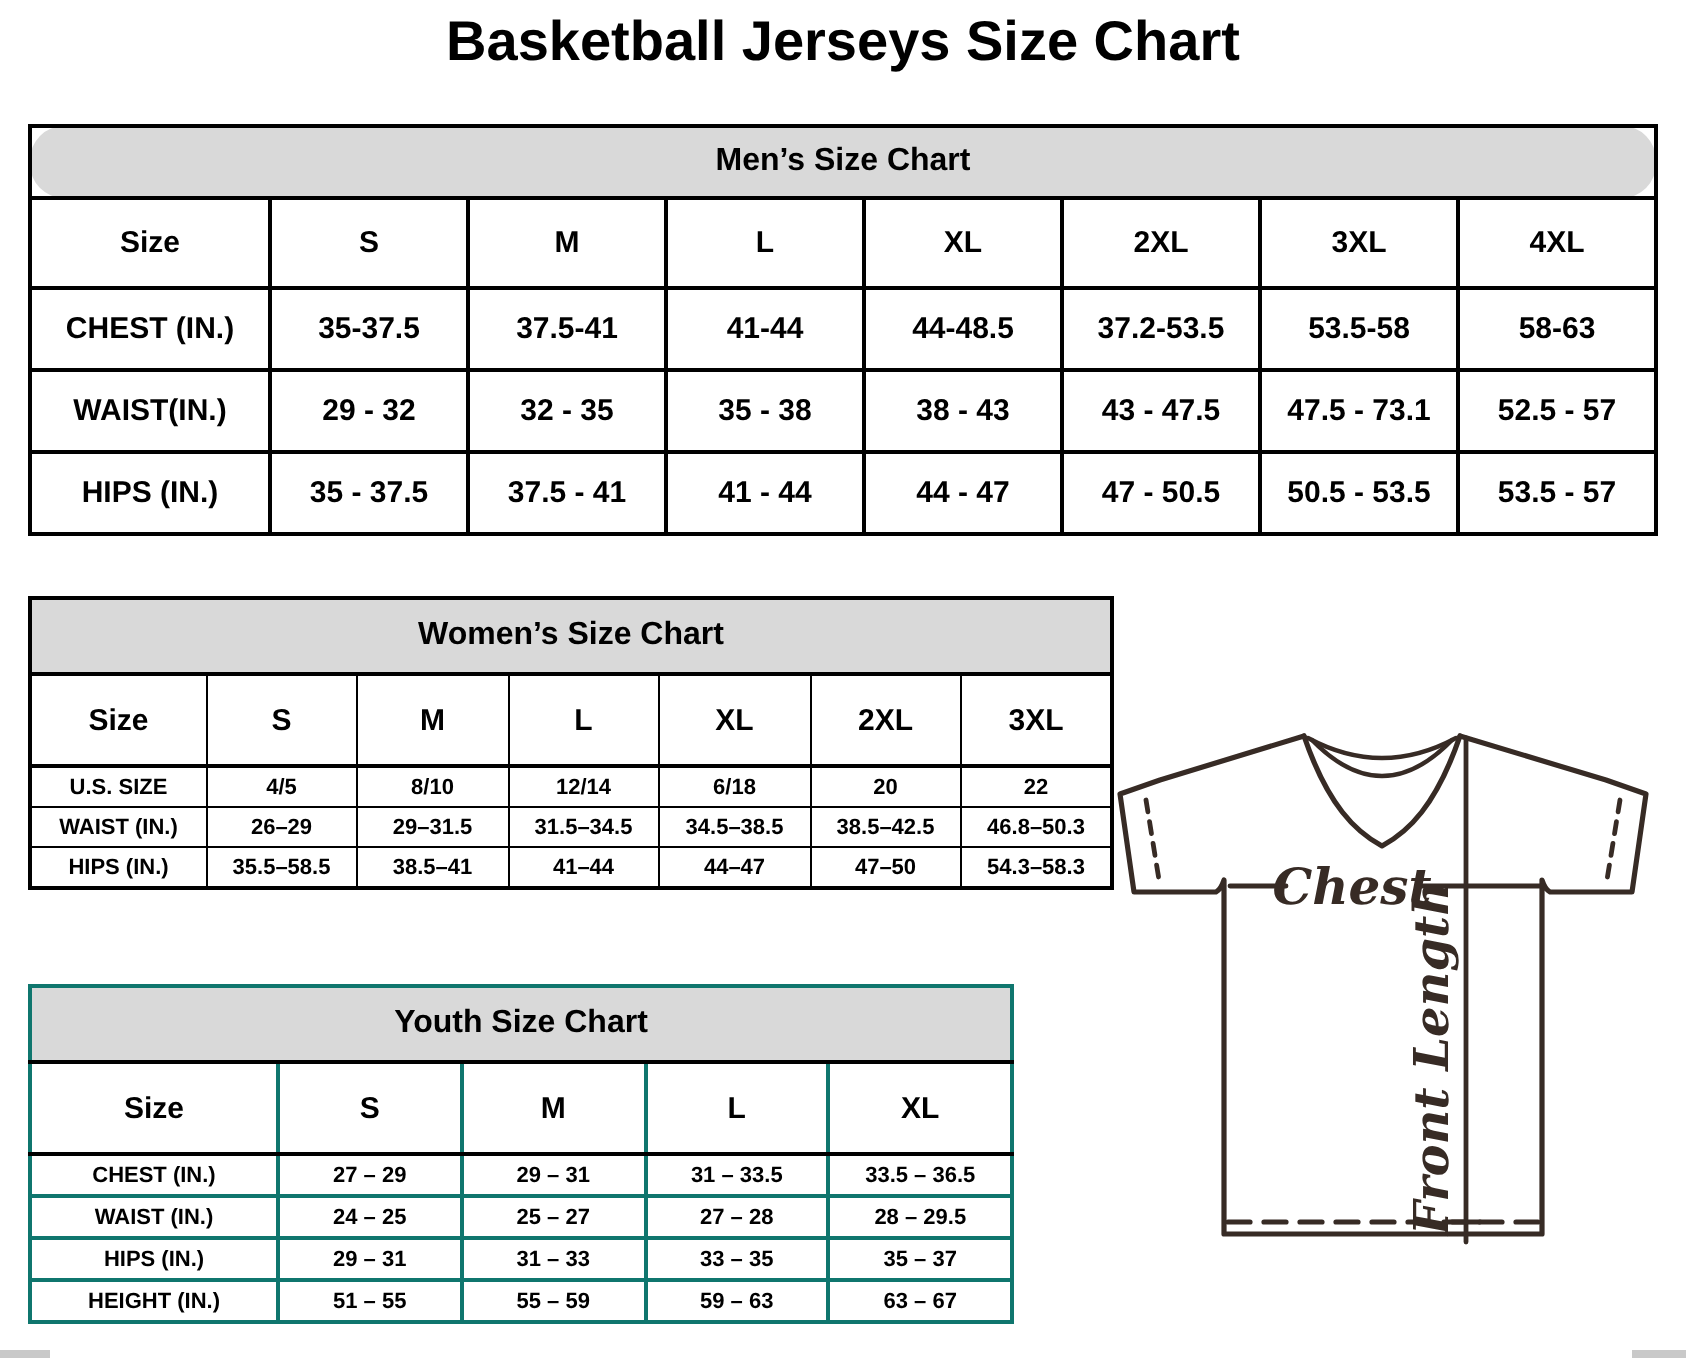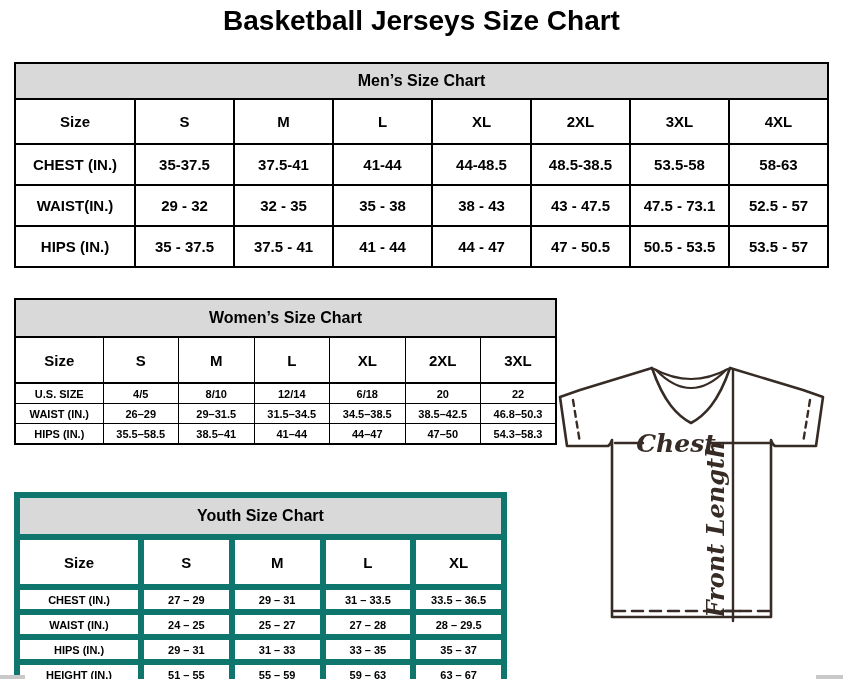--- a/index.html
+++ b/index.html
@@ -16,32 +16,32 @@
     border:2px solid #000;
   }
   table.sz th, table.sz td{
     text-align:center;vertical-align:middle;font-weight:bold;padding:0;color:#000;
   }
   
   th.ghdr{background:#d9d9d9;font-size:16px;}
   
   table.men{left:14px;top:62px;width:815px;}
   table.men th, table.men td{border:2px solid #000;}
-  table.men th.ghdr{height:34px;}
+  table.men th.ghdr{height:34px;border-radius:17px;}
   table.men tr.colhdr th{height:43px;font-size:15px;}
   table.men tr.data th, table.men tr.data td{height:39px;font-size:15px;}
   
   table.women{left:14px;top:298px;width:543px;padding-left:12px;}
   table.women th, table.women td{border:1px solid #000;}
   table.women th.ghdr{height:36px;border-bottom:2px solid #000;}
   table.women tr.colhdr th{height:44px;font-size:15px;border-bottom:2px solid #000;}
   table.women tr.data th, table.women tr.data td{height:19px;font-size:11px;margin-left:32px;}
   
   table.youth{left:14px;top:492px;width:493px;}
-  table.youth th, table.youth td{border:6px solid #0f766e;}
+  table.youth th, table.youth td{border:2px solid #0f766e;}
   table.youth th.ghdr{height:36px;border-bottom:2px solid #000;}
   table.youth tr.colhdr th{height:44px;font-size:15px;border-bottom:2px solid #000;}
   table.youth tr.data th, table.youth tr.data td{height:19px;font-size:11px;}
   
   .jersey-wrap{position:absolute;left:552px;top:358px;width:288px;height:270px;}
   .jersey-label{
     font-family:"DejaVu Serif","Liberation Serif",serif;
     font-style:italic;font-weight:bold;
   }
   
@@ -79,21 +79,21 @@
           <th>2XL</th>
           <th>3XL</th>
           <th>4XL</th>
         </tr>
         <tr class="data">
           <th>CHEST (IN.)</th>
           <td>35-37.5</td>
           <td>37.5-41</td>
           <td>41-44</td>
           <td>44-48.5</td>
-          <td>48.5-38.5</td>
+          <td>37.2-53.5</td>
           <td>53.5-58</td>
           <td>58-63</td>
         </tr>
         <tr class="data">
           <th>WAIST(IN.)</th>
           <td>29 - 32</td>
           <td>32 - 35</td>
           <td>35 - 38</td>
           <td>38 - 43</td>
           <td>43 - 47.5</td>

